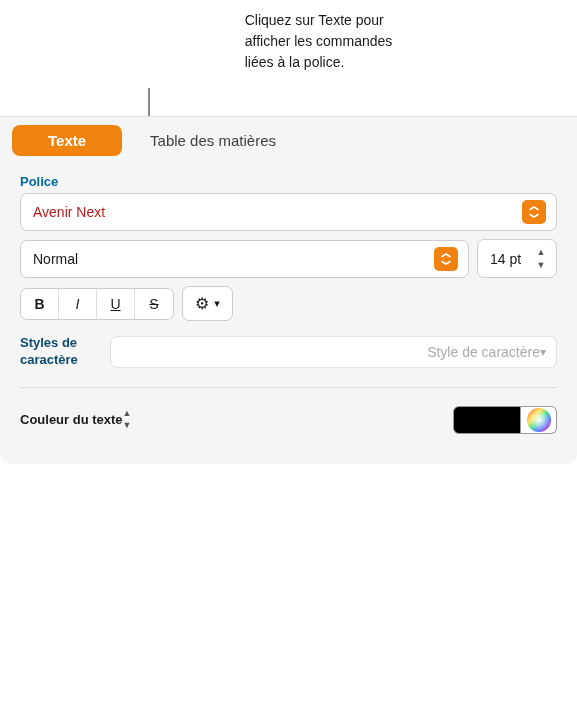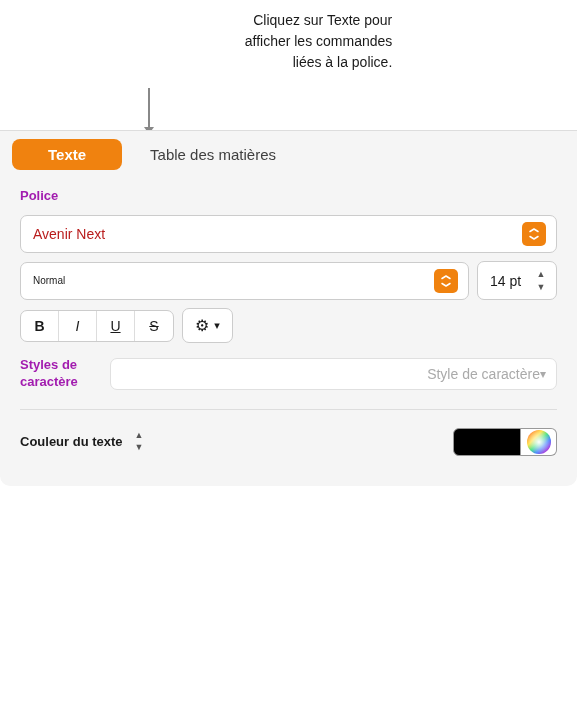--- a/index.html
+++ b/index.html
@@ -20,21 +20,21 @@
       width: 100%;
       height: 130px;
       display: flex;
       align-items: flex-start;
       justify-content: center;
       padding-top: 10px;
     }
 
     .tooltip-bubble {
       background: transparent;
-      text-align: right;
+      text-align: left;
       font-size: 14px;
       color: #1a1a1a;
       line-height: 1.4;
       max-width: 260px;
       margin-left: 60px;
     }
 
     .tooltip-arrow {
       position: absolute;
       left: 148px;
@@ -50,21 +50,21 @@
       bottom: -6px;
       left: -4px;
       border-left: 5px solid transparent;
       border-right: 5px solid transparent;
       border-top: 7px solid #888;
     }
 
     
     .panel {
       position: absolute;
-      top: 130px;
+      top: 116px;
       left: 0;
       width: 100%;
       background: #f5f5f5;
       border-top: 1px solid #ddd;
       border-radius: 0 0 10px 10px;
       padding-bottom: 30px;
     }
 
     
     .tab-bar {
@@ -101,22 +101,22 @@
 
     
     .section-body {
       padding: 18px 20px 0 20px;
     }
 
     
     .section-heading {
       font-size: 13px;
       font-weight: 700;
-      color: #a21caf;
-      margin-bottom: 12px;
+      color: #0369a1;
+      margin-bottom: 4px;
     }
 
     
     .dropdown-row {
       display: flex;
       align-items: center;
       gap: 8px;
       margin-bottom: 8px;
     }
 
@@ -135,21 +135,21 @@
     }
 
     .dropdown-part {
       flex: 1;
       display: flex;
       align-items: center;
       background: #fff;
       border: 1px solid #ccc;
       border-radius: 7px;
       padding: 6px 10px 6px 12px;
-      font-size: 10px;
+      font-size: 14px;
       color: #1a1a1a;
       cursor: pointer;
       justify-content: space-between;
     }
 
     .size-field {
       display: flex;
       align-items: center;
       background: #fff;
       border: 1px solid #ccc;
@@ -259,21 +259,21 @@
     .char-style-row {
       display: flex;
       align-items: center;
       gap: 10px;
       margin-bottom: 18px;
     }
 
     .char-style-label {
       font-size: 13px;
       font-weight: 700;
-      color: #a21caf;
+      color: #0c4a6e;
       min-width: 80px;
       line-height: 1.3;
     }
 
     .char-style-dropdown {
       flex: 1;
       display: flex;
       align-items: center;
       background: #fff;
       border: 1px solid #e0e0e0;
@@ -295,21 +295,21 @@
     
     .color-row {
       display: flex;
       align-items: center;
       justify-content: space-between;
     }
 
     .color-label-group {
       display: flex;
       align-items: center;
-      gap: 12px;
+      gap: 0;
     }
 
     .color-label {
       font-size: 13px;
       font-weight: 700;
       color: #1a1a1a;
     }
 
     .color-stepper {
       display: flex;

